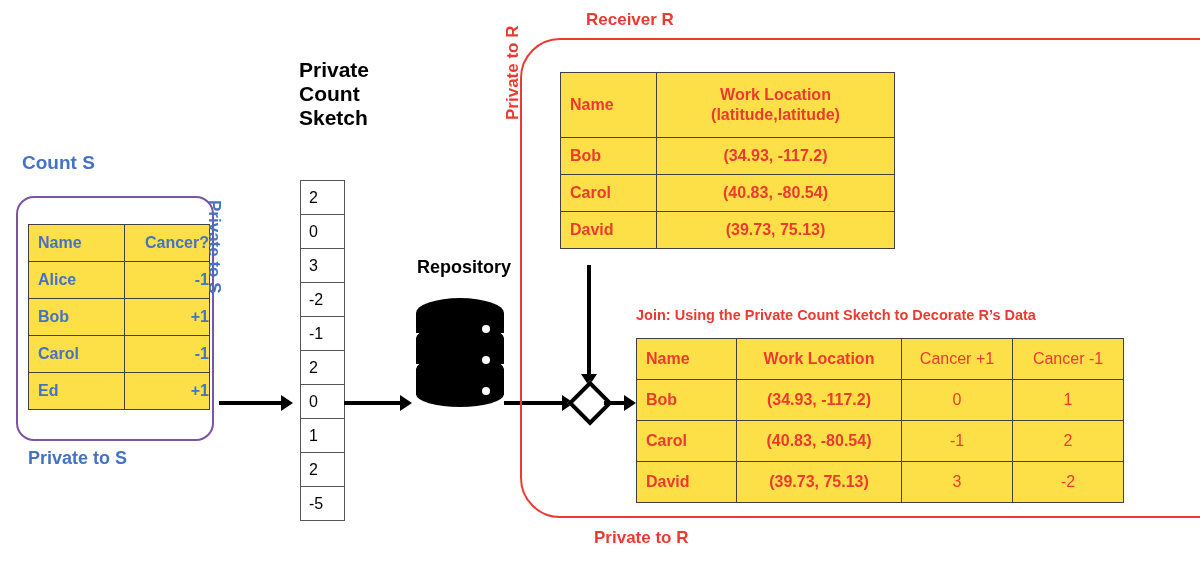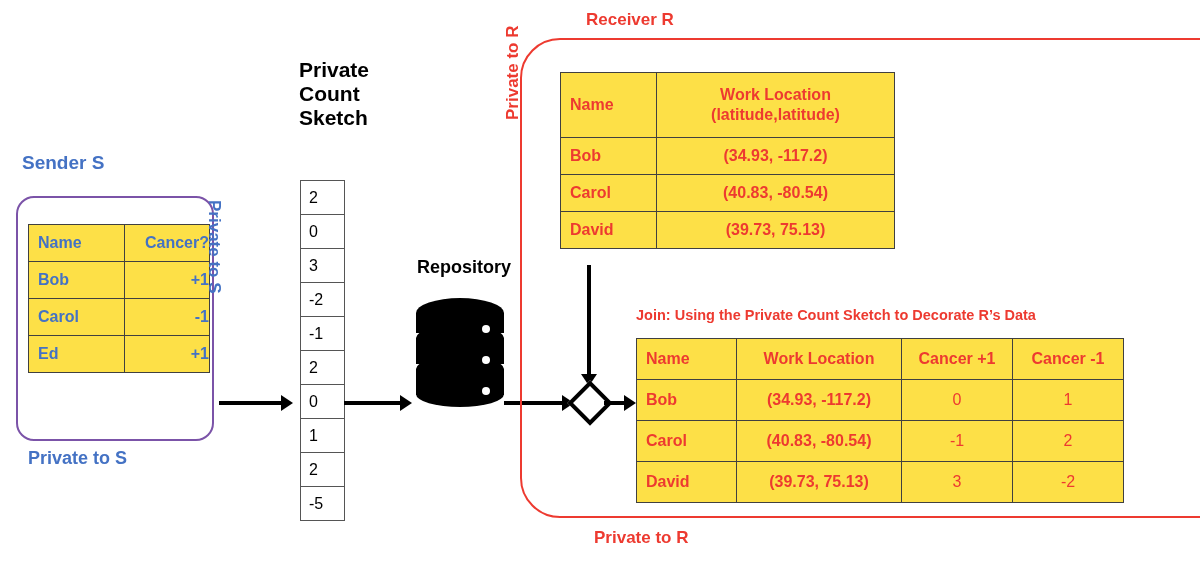--- a/index.html
+++ b/index.html
@@ -141,21 +141,21 @@
   }
   #join-table { left: 636px; top: 338px; }
   #join-table td {
     font-size: 16px;
     color: #ED3A30;
     height: 40px;
   }
   #join-table td.c-name { width: 90px; padding-left: 9px; text-align: left; }
   #join-table td.c-loc  { width: 164px; text-align: center; }
   #join-table td.c-num  { width: 110px; text-align: center; font-weight: normal; }
-  #join-table tr.hdr td.c-num { font-weight: bold; }
+  #join-table tr.hdr td.c-num { font-weight: normal; }
 
   
   .hline { background: #000; height: 4px; }
   .vline { background: #000; width: 4px; }
   .arrowR {
     width: 0; height: 0;
     border-top: 8px solid transparent;
     border-bottom: 8px solid transparent;
     border-left: 12px solid #000;
   }
@@ -170,29 +170,33 @@
     background: #fff;
     border: 4px solid #000;
     transform: rotate(45deg);
   }
 </style>
 </head>
 <body>
 
 <div id="canvas">
 
-  <div class="abs lbl blue" id="sender-title">Sender S</div>
+  <div class="abs lbl blue" id="sender-title">Count S</div>
 
   <div class="abs" id="sender-box"></div>
 
   <table class="abs grid" id="sender-table">
     <tbody>
         <tr>
       <td class="c-name">Name</td>
       <td class="c-val">Cancer?</td>
+    </tr>
+    <tr>
+      <td class="c-name">Alice</td>
+      <td class="c-val">-1</td>
     </tr>
     <tr>
       <td class="c-name">Bob</td>
       <td class="c-val">+1</td>
     </tr>
     <tr>
       <td class="c-name">Carol</td>
       <td class="c-val">-1</td>
     </tr>
     <tr>

